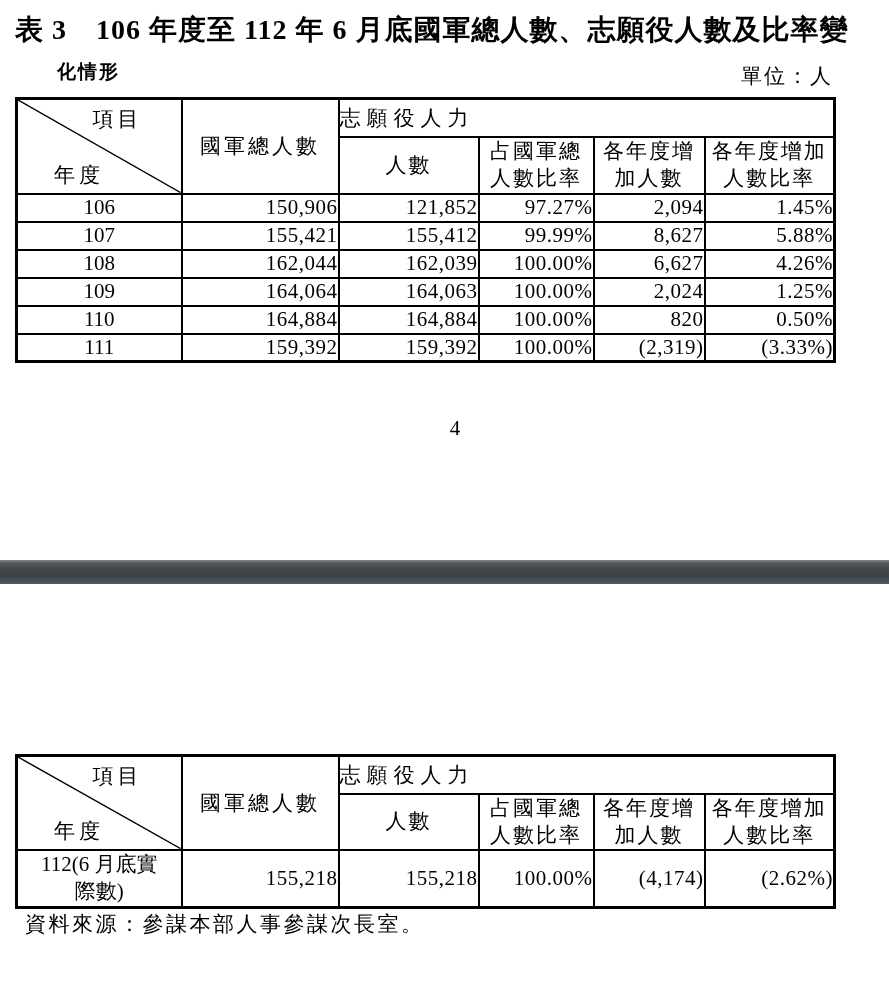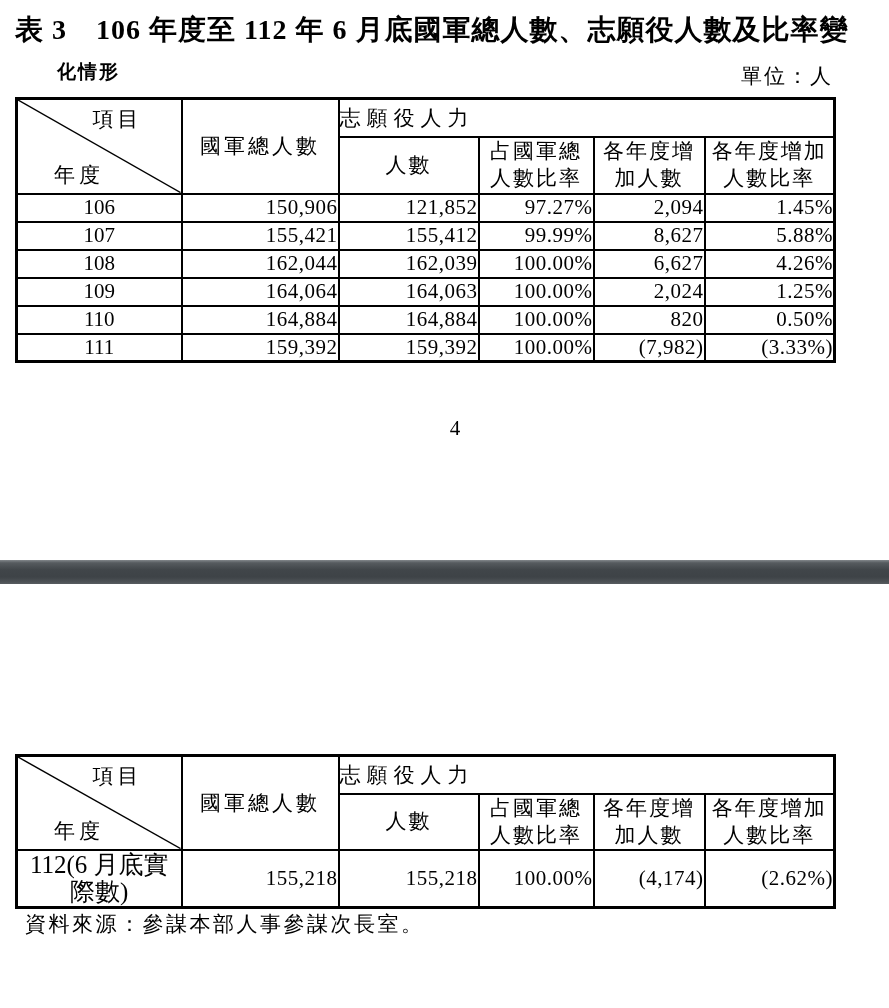--- a/index.html
+++ b/index.html
@@ -53,21 +53,21 @@
   td.corner-cell .corner-svg { position: absolute; inset: 0; width: 100%; height: 100%; display: block; }
   td.corner-cell .corner-top    { position: absolute; top: 5px;  right: 38px; letter-spacing: 4px; }
   td.corner-cell .corner-bottom { position: absolute; bottom: 4px; left: 7px; letter-spacing: 4px; margin-left: 29px; }
 
   td.col-total-cell { text-align: center; font-size: 22px; letter-spacing: 3px; border-radius: 16px; }
   td.group-cell     { text-align: left; font-size: 22px; letter-spacing: 6px; }
   td.sub-cell       { text-align: center; white-space: pre-line; line-height: 27px; letter-spacing: 2px; }
 
   td.cell-year { text-align: center; font-size: 22px; }
   td.cell-num  { text-align: right; padding-right: 10px; font-size: 22px; letter-spacing: 0.5px; }
-  .table-2 td.cell-year { font-size: 25px; white-space: pre-line; line-height: 27px; }
+  .table-2 td.cell-year { font-size: 21px; white-space: pre-line; line-height: 27px; }
 
   
   .page-number {
     position: absolute; top: 416px; left: 0; width: 910px;
     text-align: center; font-size: 21px;
   }
 
   
   .page-divider {
     position: absolute; top: 560px; left: 0;
@@ -162,21 +162,21 @@
     <td class="cell-num">164,884</td>
     <td class="cell-num">100.00%</td>
     <td class="cell-num">820</td>
     <td class="cell-num">0.50%</td>
   </tr>
   <tr class="drow">
     <td class="cell-year">111</td>
     <td class="cell-num">159,392</td>
     <td class="cell-num">159,392</td>
     <td class="cell-num">100.00%</td>
-    <td class="cell-num">(7,982)</td>
+    <td class="cell-num">(2,319)</td>
     <td class="cell-num">(3.33%)</td>
   </tr>
 </tbody>
   </table>
 
 <div class="page-number">4</div>
 
 <div class="page-divider"></div>
 
 <table class="data-table table-2">

